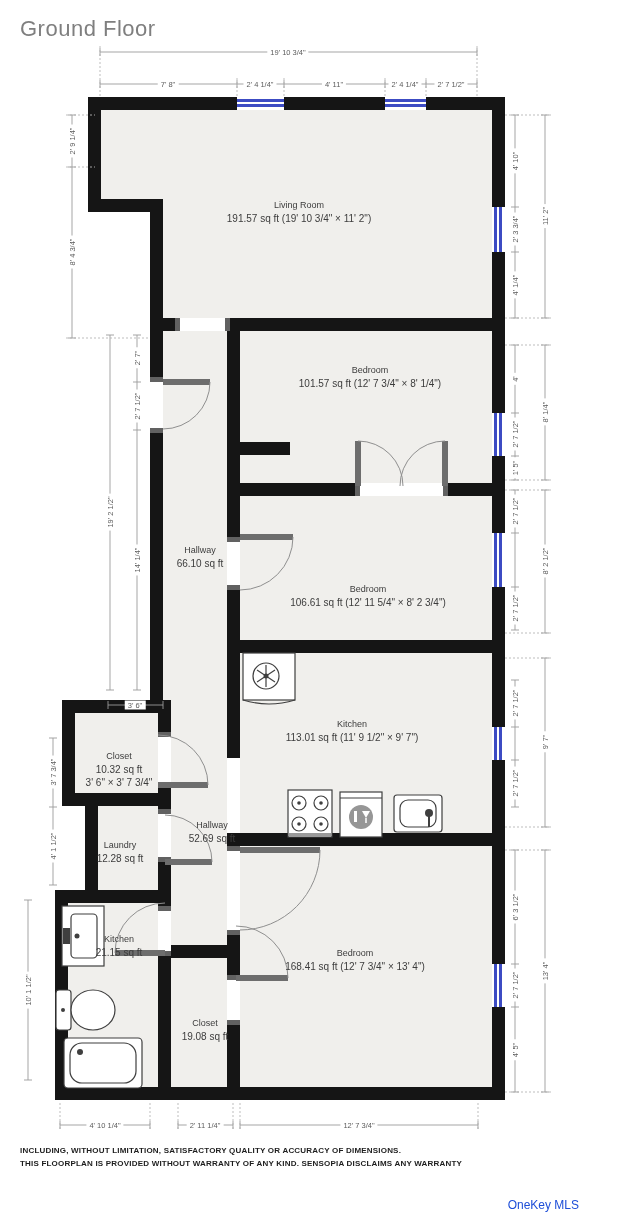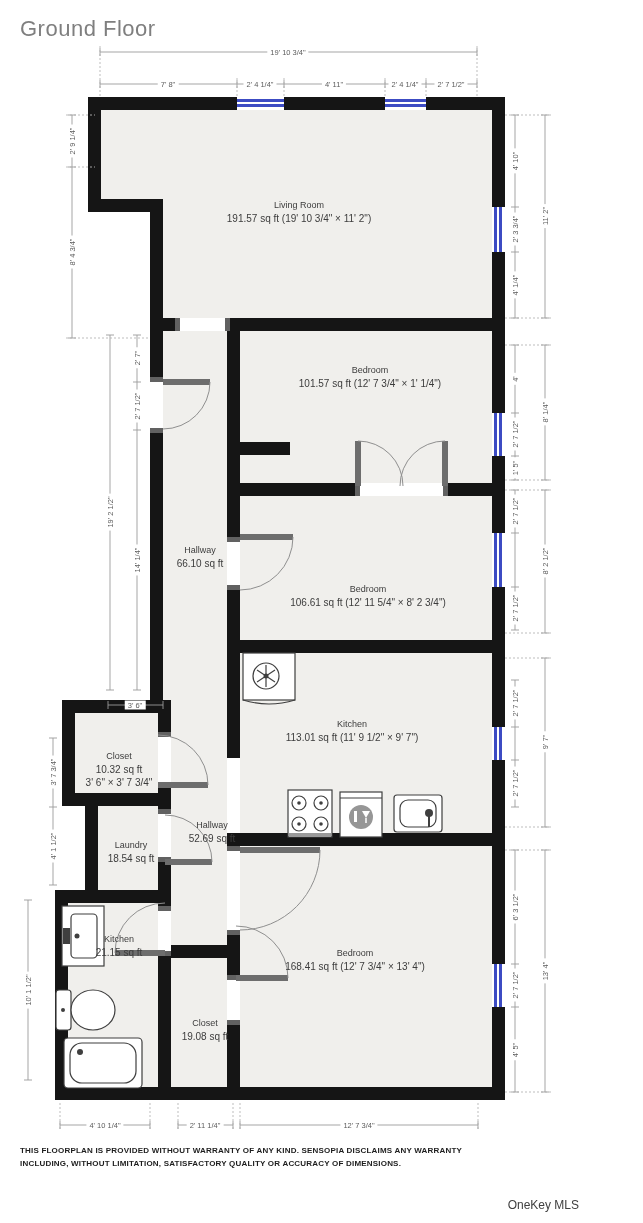--- a/index.html
+++ b/index.html
@@ -20,21 +20,21 @@
   .fxs{fill:none;stroke:#3f3f3f;stroke-width:1.2;}
   .fxd{fill:#3f3f3f;}
   .dim{position:absolute;transform:translate(-50%,-50%);font-size:7.5px;color:#5c5c5c;
        background:#fff;padding:0 3px;white-space:nowrap;line-height:1.2;}
   .dim.v{transform:translate(-50%,-50%) rotate(-90deg);}
   .room{position:absolute;transform:translate(-50%,-50%);text-align:center;color:#3c3c3c;
         font-size:9px;line-height:1.3;white-space:nowrap;}
   .room .sub{font-size:10px;}
   .disclaimer{position:absolute;left:20px;top:1144px;font-size:8px;font-weight:bold;
               color:#1d1d1d;line-height:1.65;letter-spacing:.2px;}
-  .watermark{position:absolute;right:7px;top:1198px;font-size:12px;color:#404040;}
+  .watermark{position:absolute;right:7px;top:1198px;font-size:12px;color:#1d4ed8;}
 </style>
 </head>
 <body>
 
 <div class="stage">
 
   <div class="title">Ground Floor</div>
 
   <svg width="643" height="1223" viewBox="0 0 643 1223">
 
@@ -318,21 +318,21 @@
         <line class="dd" x1="478" y1="1103" x2="478" y2="1131"></line>
     </g>
   </svg>
 
   <div class="room" style="left:299px;top:212px">
     <div>Living Room</div>
     <div class="sub">191.57 sq ft (19' 10 3/4" × 11' 2")</div>
   </div>
   <div class="room" style="left:370px;top:377px">
     <div>Bedroom</div>
-    <div class="sub">101.57 sq ft (12' 7 3/4" × 1' 1/4")</div>
+    <div class="sub">101.57 sq ft (12' 7 3/4" × 8' 1/4")</div>
   </div>
   <div class="room" style="left:200px;top:557px">
     <div>Hallway</div>
     <div class="sub">66.10 sq ft</div>
   </div>
   <div class="room" style="left:368px;top:596px">
     <div>Bedroom</div>
     <div class="sub">106.61 sq ft (12' 11 5/4" × 8' 2 3/4")</div>
   </div>
   <div class="room" style="left:352px;top:731px">
@@ -341,23 +341,23 @@
   </div>
   <div class="room" style="left:119px;top:770px">
     <div>Closet</div>
     <div class="sub">10.32 sq ft</div>
     <div class="sub">3' 6" × 3' 7 3/4"</div>
   </div>
   <div class="room" style="left:212px;top:832px">
     <div>Hallway</div>
     <div class="sub">52.69 sq ft</div>
   </div>
-  <div class="room" style="left:131px;top:852px">
+  <div class="room" style="left:120px;top:852px">
     <div>Laundry</div>
-    <div class="sub">18.54 sq ft</div>
+    <div class="sub">12.28 sq ft</div>
   </div>
   <div class="room" style="left:119px;top:946px">
     <div>Kitchen</div>
     <div class="sub">21.15 sq ft</div>
   </div>
   <div class="room" style="left:205px;top:1030px">
     <div>Closet</div>
     <div class="sub">19.08 sq ft</div>
   </div>
   <div class="room" style="left:355px;top:960px">
@@ -397,18 +397,18 @@
   <div class="dim v" style="left:545px;top:742px">9' 7"</div>
   <div class="dim v" style="left:515px;top:907px">6' 3 1/2"</div>
   <div class="dim v" style="left:515px;top:985px">2' 7 1/2"</div>
   <div class="dim v" style="left:515px;top:1050px">4' 5"</div>
   <div class="dim v" style="left:545px;top:971px">13' 4"</div>
   <div class="dim" style="left:105px;top:1125px">4' 10 1/4"</div>
   <div class="dim" style="left:205px;top:1125px">2' 11 1/4"</div>
   <div class="dim" style="left:359px;top:1125px">12' 7 3/4"</div>
 
   <div class="disclaimer">
+    <div>INCLUDING, WITHOUT LIMITATION, SATISFACTORY QUALITY OR ACCURACY OF DIMENSIONS.</div>
     <div>THIS FLOORPLAN IS PROVIDED WITHOUT WARRANTY OF ANY KIND. SENSOPIA DISCLAIMS ANY WARRANTY</div>
-    <div>INCLUDING, WITHOUT LIMITATION, SATISFACTORY QUALITY OR ACCURACY OF DIMENSIONS.</div>
   </div>
   <div class="watermark">OneKey MLS</div>
 
 </div>
 
 </body></html>

